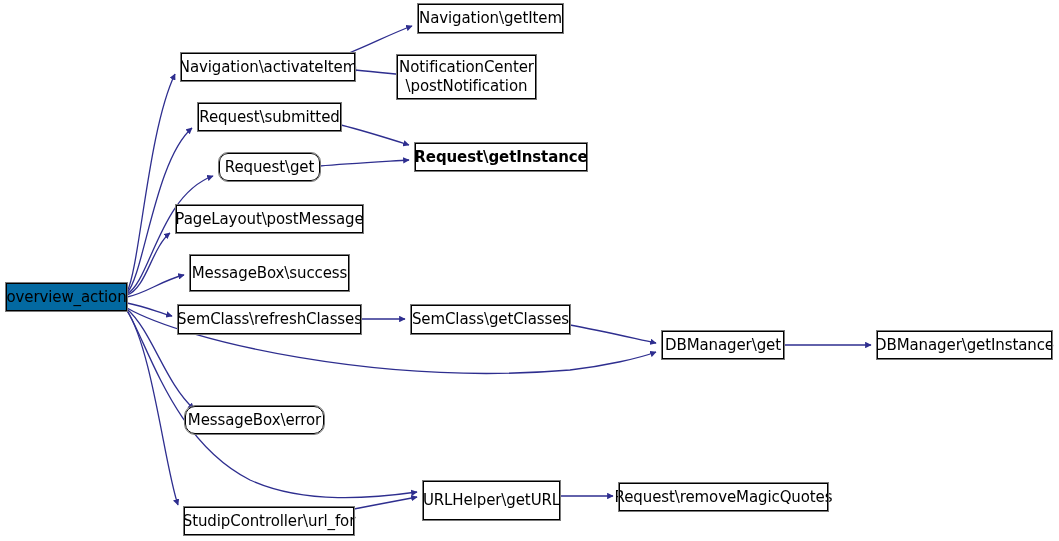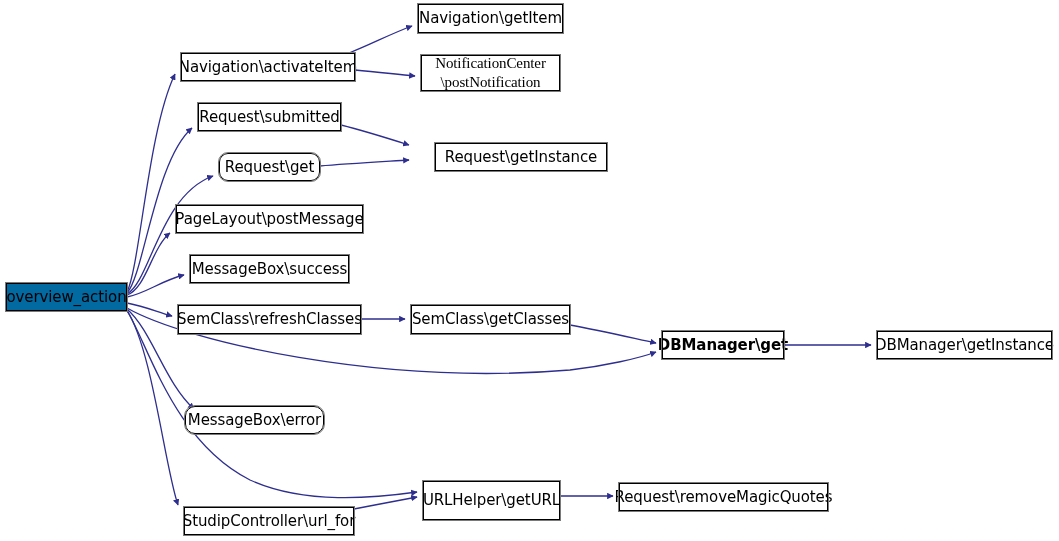--- a/index.html
+++ b/index.html
@@ -63,30 +63,30 @@
         <path d="M784,345 C811,345 843,345 871,345" fill="none" stroke="#2e2e8f" stroke-width="1.3" marker-end="url(#arrow)"></path>
         <path d="M560,496 C578,496 596,496 613,496" fill="none" stroke="#2e2e8f" stroke-width="1.3" marker-end="url(#arrow)"></path>
         <path d="M354,509 C375,505 395,501 417,497" fill="none" stroke="#2e2e8f" stroke-width="1.3" marker-end="url(#arrow)"></path>
       </g>
   </svg>
 
   <div id="node-layer">
       <div class="node root" style="left: 6px; top: 283px; width: 121px; height: 28px;">overview_action</div>
       <div class="node" style="left: 181px; top: 53px; width: 174px; height: 28px;">Navigation\activateItem</div>
       <div class="node" style="left: 418px; top: 4px; width: 145px; height: 29px;">Navigation\getItem</div>
-      <div class="node" style="left: 421px; top: 55px; width: 139px; height: 36px; font-family: Liberation Serif, serif;">NotificationCenter
+      <div class="node" style="left: 397px; top: 55px; width: 139px; height: 44px;">NotificationCenter
 \postNotification</div>
       <div class="node" style="left: 198px; top: 103px; width: 143px; height: 28px;">Request\submitted</div>
       <div class="node" style="left: 219px; top: 153px; width: 101px; height: 28px; border-radius: 9px;">Request\get</div>
-      <div class="node" style="left: 435px; top: 143px; width: 172px; height: 28px;">Request\getInstance</div>
+      <div class="node" style="left: 415px; top: 143px; width: 172px; height: 28px; font-weight: bold;">Request\getInstance</div>
       <div class="node" style="left: 176px; top: 205px; width: 187px; height: 28px;">PageLayout\postMessage</div>
-      <div class="node" style="left: 190px; top: 255px; width: 159px; height: 28px;">MessageBox\success</div>
+      <div class="node" style="left: 190px; top: 255px; width: 159px; height: 36px;">MessageBox\success</div>
       <div class="node" style="left: 178px; top: 305px; width: 183px; height: 29px;">SemClass\refreshClasses</div>
       <div class="node" style="left: 411px; top: 305px; width: 159px; height: 29px;">SemClass\getClasses</div>
-      <div class="node" style="left: 662px; top: 331px; width: 122px; height: 28px; font-weight: bold;">DBManager\get</div>
+      <div class="node" style="left: 662px; top: 331px; width: 122px; height: 28px;">DBManager\get</div>
       <div class="node" style="left: 877px; top: 331px; width: 175px; height: 28px;">DBManager\getInstance</div>
       <div class="node" style="left: 185px; top: 406px; width: 139px; height: 28px; border-radius: 10px;">MessageBox\error</div>
       <div class="node" style="left: 423px; top: 481px; width: 137px; height: 39px;">URLHelper\getURL</div>
       <div class="node" style="left: 619px; top: 483px; width: 209px; height: 28px;">Request\removeMagicQuotes</div>
       <div class="node" style="left: 184px; top: 507px; width: 170px; height: 28px;">StudipController\url_for</div>
     </div>
 
 </div>
 
 </body></html>

